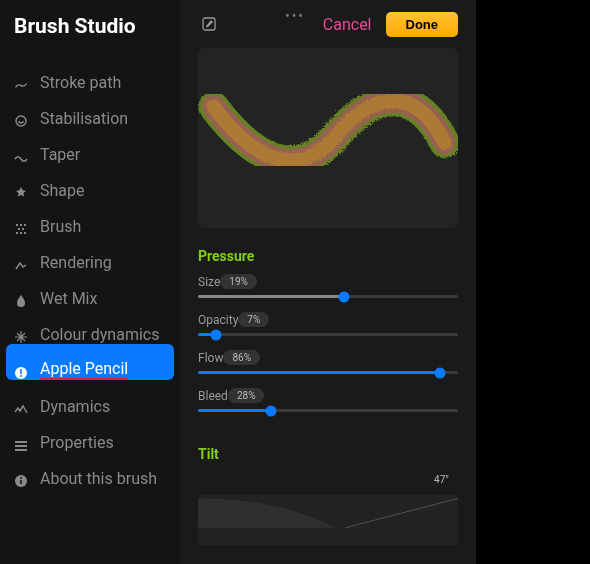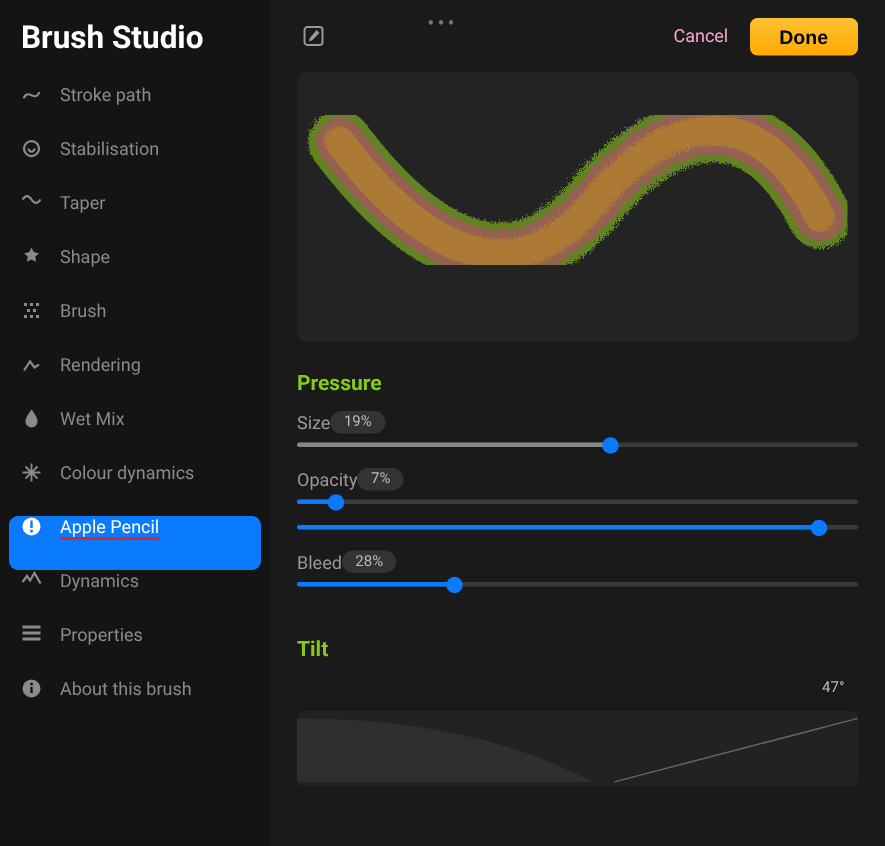--- a/index.html
+++ b/index.html
@@ -1,31 +1,31 @@
 <!DOCTYPE html>
 <html><head>
 <meta charset="utf-8">
 <style>
   * { box-sizing: border-box; margin: 0; padding: 0; }
   html, body { width: 590px; height: 564px; overflow: hidden; background: #000; font-family: -apple-system, BlinkMacSystemFont, "Segoe UI", Roboto, Helvetica, Arial, sans-serif; color: #fff; }
-  .app { display: flex; width: 590px; height: 564px; background: #1a1a1a; }
+  .app { display: flex; width: 476px; height: 564px; background: #1a1a1a; }
   .sidebar { width: 180px; flex: 0 0 180px; background: #141414; height: 100%; overflow: hidden; }
   .sidebar-title { font-size: 21px; font-weight: 700; color: #fff; padding: 14px 14px 18px 14px; }
   .side-items { display: flex; flex-direction: column; }
-  .side-item { display: flex; align-items: flex-start; height: 36px; padding: 0 14px; font-size: 12px; color: #8a8a8a; cursor: pointer; gap: 12px; }
+  .side-item { display: flex; align-items: flex-end; height: 36px; padding: 0 14px; font-size: 16px; color: #8a8a8a; cursor: pointer; gap: 12px; }
   .side-item.active { background: #0a7bff; color: #fff; border-radius: 6px; margin: 0 6px; padding: 0 8px; }
   .side-item .icon { width: 14px; display:flex; align-items:center; justify-content:center; flex:0 0 14px; color:#8a8a8a; }
   .side-item.active .icon { color:#fff; }
   .side-item .underline { border-bottom: 2px solid #d23; }
   .main { flex: 1; display: flex; flex-direction: column; background: #1a1a1a; padding: 0 18px 0 18px; height:100%; overflow:hidden;}
   .topbar { display:flex; align-items:center; height:48px; }
   .dots { position:absolute; left:50%; transform:translateX(-50%); top:8px; color:#777; font-size:14px; letter-spacing:2px;}
   .edit-btn { width:22px; height:22px; display:flex; align-items:center; justify-content:center; color:#999; cursor:pointer;}
   .topbar .spacer { flex:1; }
-  .cancel { font-size:12px; color:#f9a8d4; margin-right:14px; cursor:pointer;}
+  .cancel { font-size:16px; color:#ec4899; margin-right:14px; cursor:pointer;}
   .done { background:linear-gradient(#ffc233,#ffaa00); color:#000; font-size:13px; font-weight:600; border:none; padding:5px 20px; border-radius:5px; cursor:pointer;}
   .preview { height:180px; background:#232323; border-radius:6px; display:flex; align-items:center; justify-content:center; overflow:hidden;}
   .section-title { font-size:14px; font-weight:700; color:#84cc16; margin:20px 0 10px 0;}
   .slider-row { margin-bottom:14px; }
   .slider-head { display:flex; align-items:center; margin-bottom:6px;}
   .slider-label { font-size:12px; color:#9a9a9a; }
   .slider-val { font-size:10px; color:#bbb; background:#333; padding:2px 9px; border-radius:9px; }
   .track { position:relative; height:3px; background:#3a3a3a; border-radius:2px; }
   .fill { position:absolute; left:0; top:0; height:3px; border-radius:2px; }
   .thumb { position:absolute; top:50%; width:11px; height:11px; border-radius:50%; background:#0a7bff; transform:translate(-50%,-50%); }
@@ -201,20 +201,24 @@
         <span class="slider-label">Opacity</span>
         <span class="slider-val">7%</span>
       </div>
       <div class="track">
         <div class="fill" style="background:#0a7bff;width:7%"></div>
         <div class="thumb" style="left:7%"></div>
       </div>
     </div>
 
     <div class="slider-row">
+      <div class="slider-head">
+        <span class="slider-label">Flow</span>
+        <span class="slider-val">86%</span>
+      </div>
       <div class="track">
         <div class="fill" style="background:#0a7bff;width:93%"></div>
         <div class="thumb" style="left:93%"></div>
       </div>
     </div>
 
     <div class="slider-row">
       <div class="slider-head">
         <span class="slider-label">Bleed</span>
         <span class="slider-val">28%</span>

